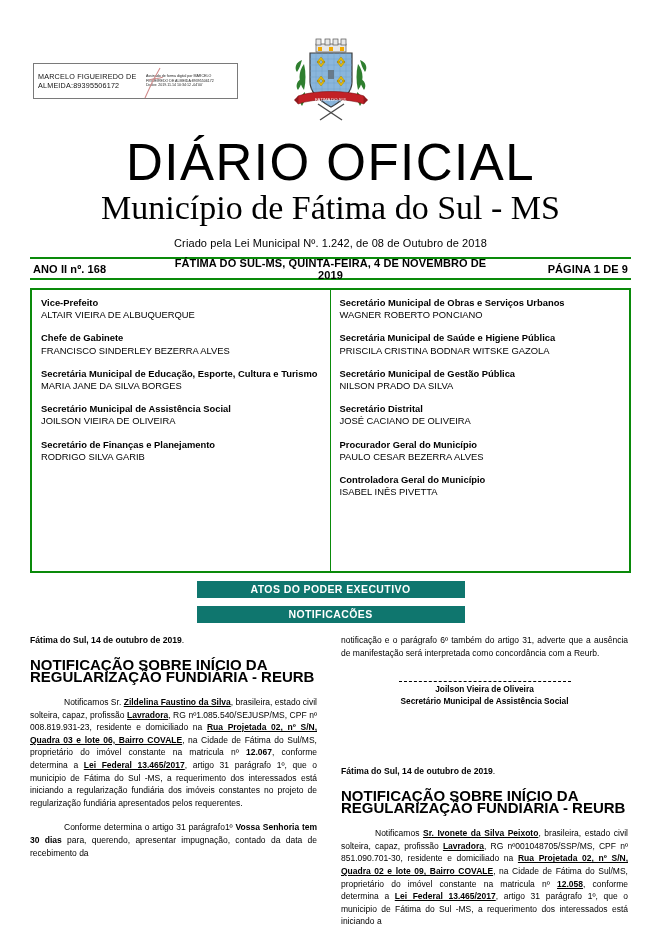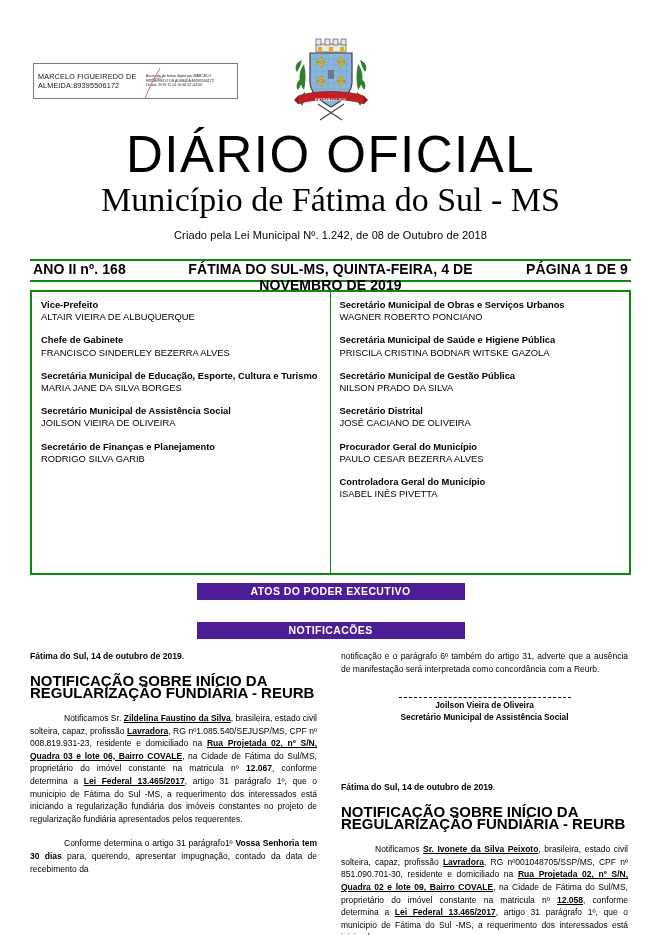--- a/index.html
+++ b/index.html
@@ -13,21 +13,21 @@
     font-family: "Liberation Sans", sans-serif;
     color: #000000;
     position: relative;
     overflow: hidden;
   }
   .page {
     position: relative;
     width: 661px;
     height: 935px;
     box-sizing: border-box;
-    padding: 0 30px;
+    padding: 8px 30px;
   }
 
   
   .sig-stamp {
     position: absolute;
     left: 33px;
     top: 63px;
     width: 205px;
     height: 36px;
     border: 1px solid #7a7a7a;
@@ -92,27 +92,27 @@
   }
   .masthead-law {
     font-size: 11px;
     line-height: 12px;
     margin-top: 13px;
     letter-spacing: .1px;
   }
 
   
   .infobar {
-    margin-top: 18px;
+    margin-top: 8px;
     border-top: 2px solid #0a8a0a;
     border-bottom: 2px solid #0a8a0a;
     height: 19px;
     display: flex;
-    align-items: flex-start;
-    font-size: 14px;
+    align-items: center;
+    font-size: 11px;
     font-weight: bold;
     letter-spacing: .1px;
   }
   .infobar-left { width: 130px; text-align: left; padding-left: 3px; }
   .infobar-center { flex: 1; text-align: center; }
   .infobar-right { width: 130px; text-align: right; padding-right: 3px; }
 
   
   .officials {
     margin-top: 8px;
@@ -135,33 +135,33 @@
   .off-name {
     font-size: 9.4px;
     line-height: 12.2px;
     font-weight: normal;
   }
   .off-entry { margin-bottom: 11px; }
   .off-entry:first-child { margin-top: 0; }
 
   
   .banner {
-    background: #4c1d95;
+    background: #0f766e;
     color: #ffffff;
     text-align: center;
     font-size: 10.5px;
     font-weight: bold;
     letter-spacing: .4px;
     height: 17px;
     line-height: 17px;
     width: 268px;
     margin: 0 auto;
   }
   .banner-1 { margin-top: 8px; }
-  .banner-2 { margin-top: 22px; }
+  .banner-2 { margin-top: 8px; }
 
   
   .columns {
     display: flex;
     margin-top: 11px;
     gap: 24px;
   }
   .col {
     width: 287px;
     box-sizing: border-box;

